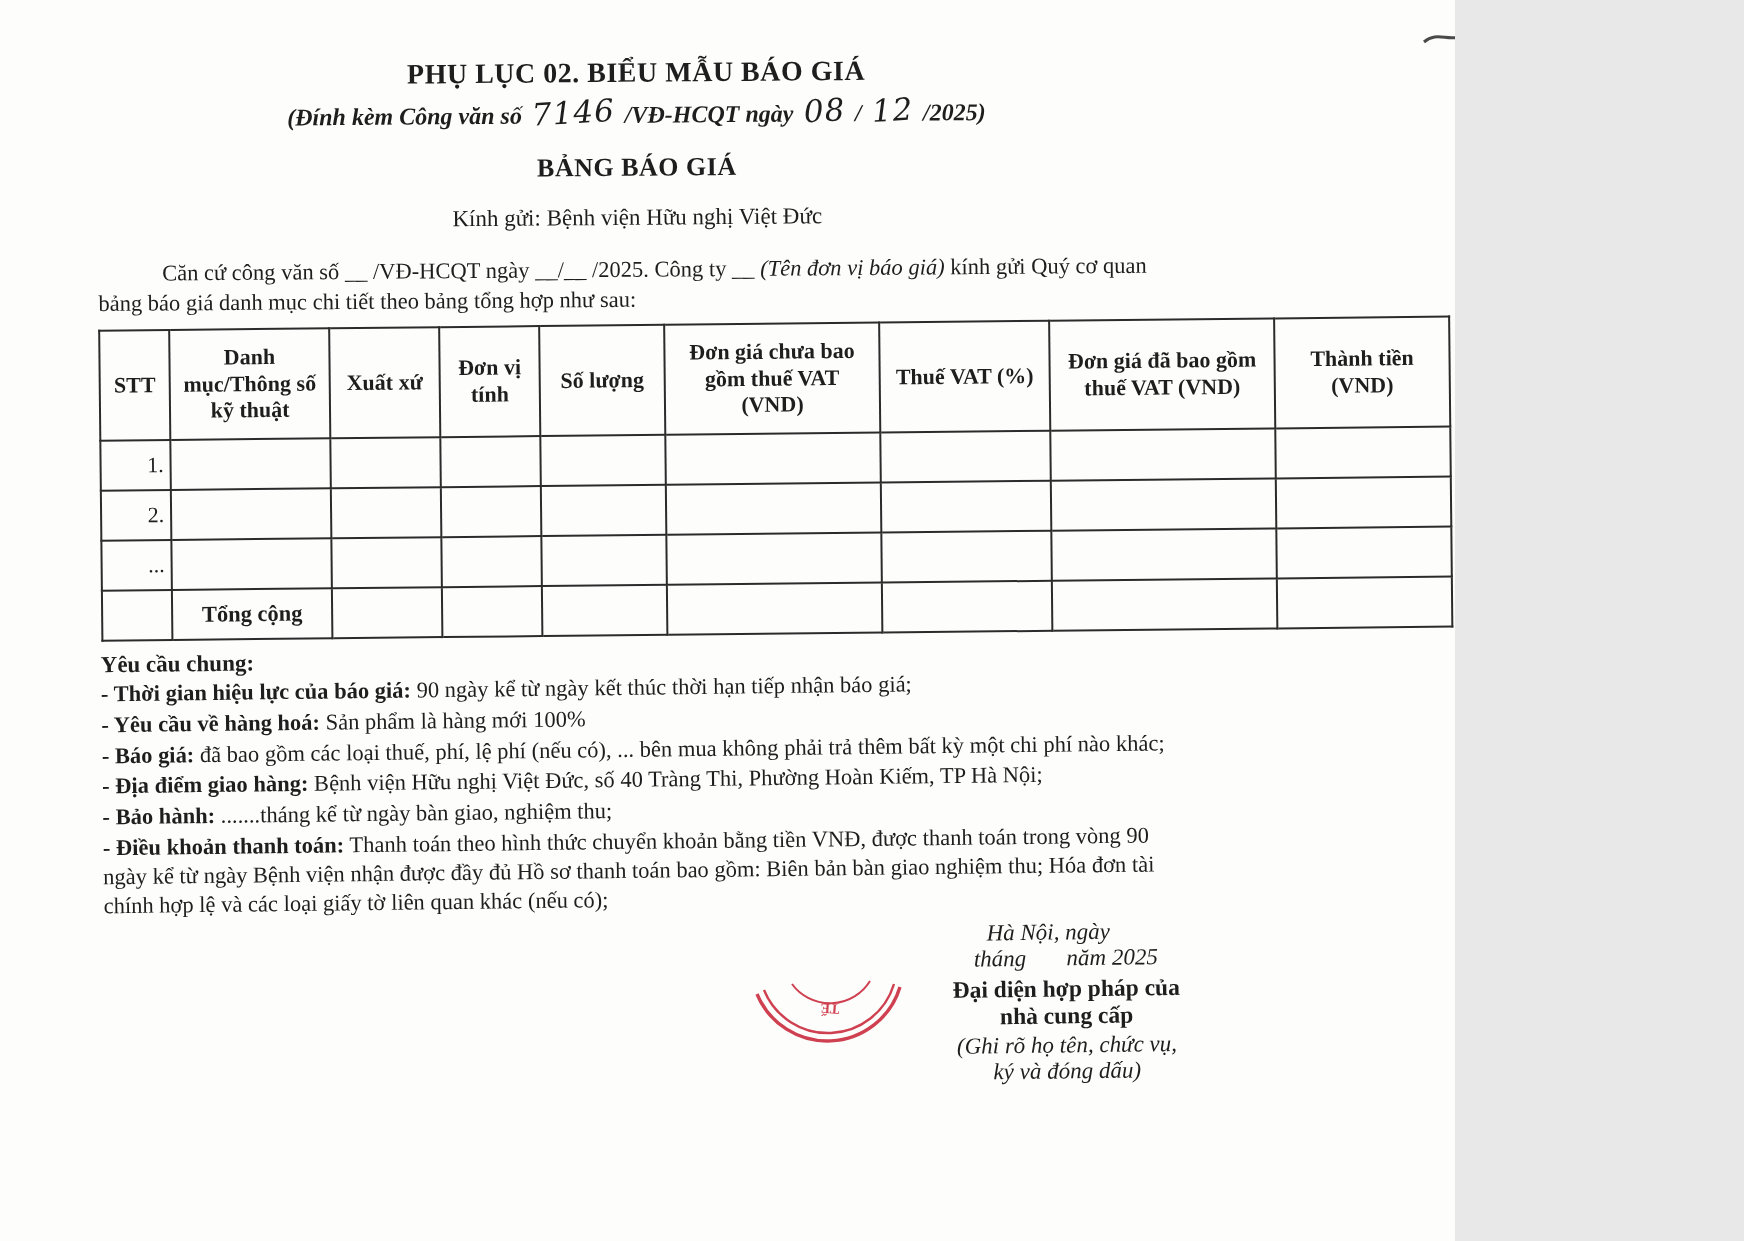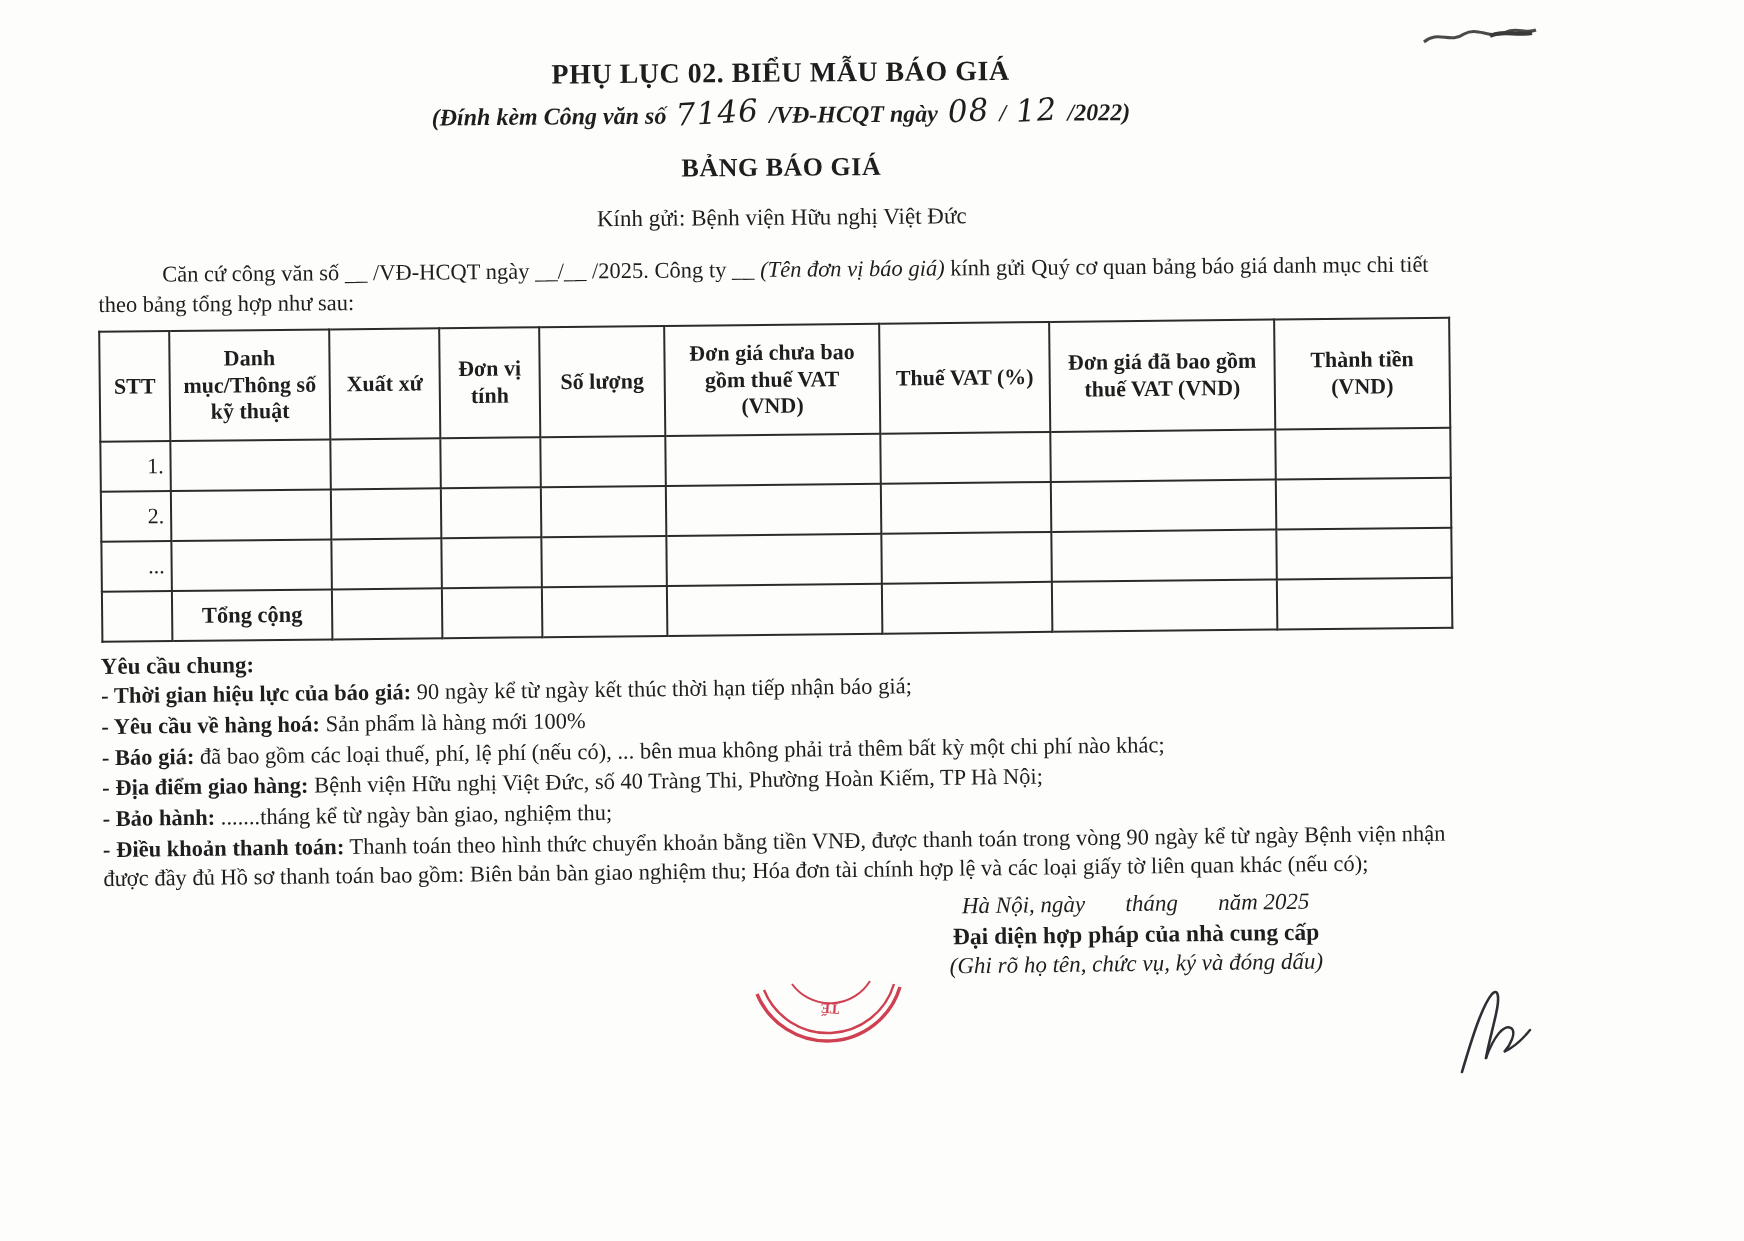--- a/index.html
+++ b/index.html
@@ -1,17 +1,17 @@
 <!DOCTYPE html>
 <html><head>
 <meta charset="utf-8">
 <style>
   html,body { margin:0; padding:0; background:#e8e8e8; }
   .page {
-    position:relative; width:1744px; height:1241px;
+    position:relative; width:1455px; height:1241px;
     background:#fdfdfc; overflow:hidden;
     font-family:"Liberation Serif", serif;
     color:#1e1e1e;
   }
   .content {
     position:relative;
     padding:56px 280px 0 96px;
     transform:rotate(-0.45deg);
     transform-origin:50% 0;
   }
@@ -76,21 +76,21 @@
 
     <div class="doc-title">PHỤ LỤC 02. BIỂU MẪU BÁO GIÁ</div>
 
     <div class="subtitle">
       <span class="it">(Đính kèm Công văn số</span>
       <span class="hand">7146</span>
       <span class="it">/VĐ-HCQT ngày</span>
       <span class="hand">08</span>
       <span class="it">/</span>
       <span class="hand">12</span>
-      <span class="it">/2022)</span>
+      <span class="it">/2025)</span>
     </div>
 
     <div class="main-heading">BẢNG BÁO GIÁ</div>
 
     <div class="recipient">Kính gửi: Bệnh viện Hữu nghị Việt Đức</div>
 
     <div class="intro"><span>Căn cứ công văn số __ /VĐ-HCQT ngày __/__ /2025. Công ty __ </span><span class="it">(Tên đơn vị báo giá)</span><span> kính gửi Quý cơ quan bảng báo giá danh mục chi tiết theo bảng tổng hợp như sau:</span></div>
 
     <table class="quote">
       <colgroup>

